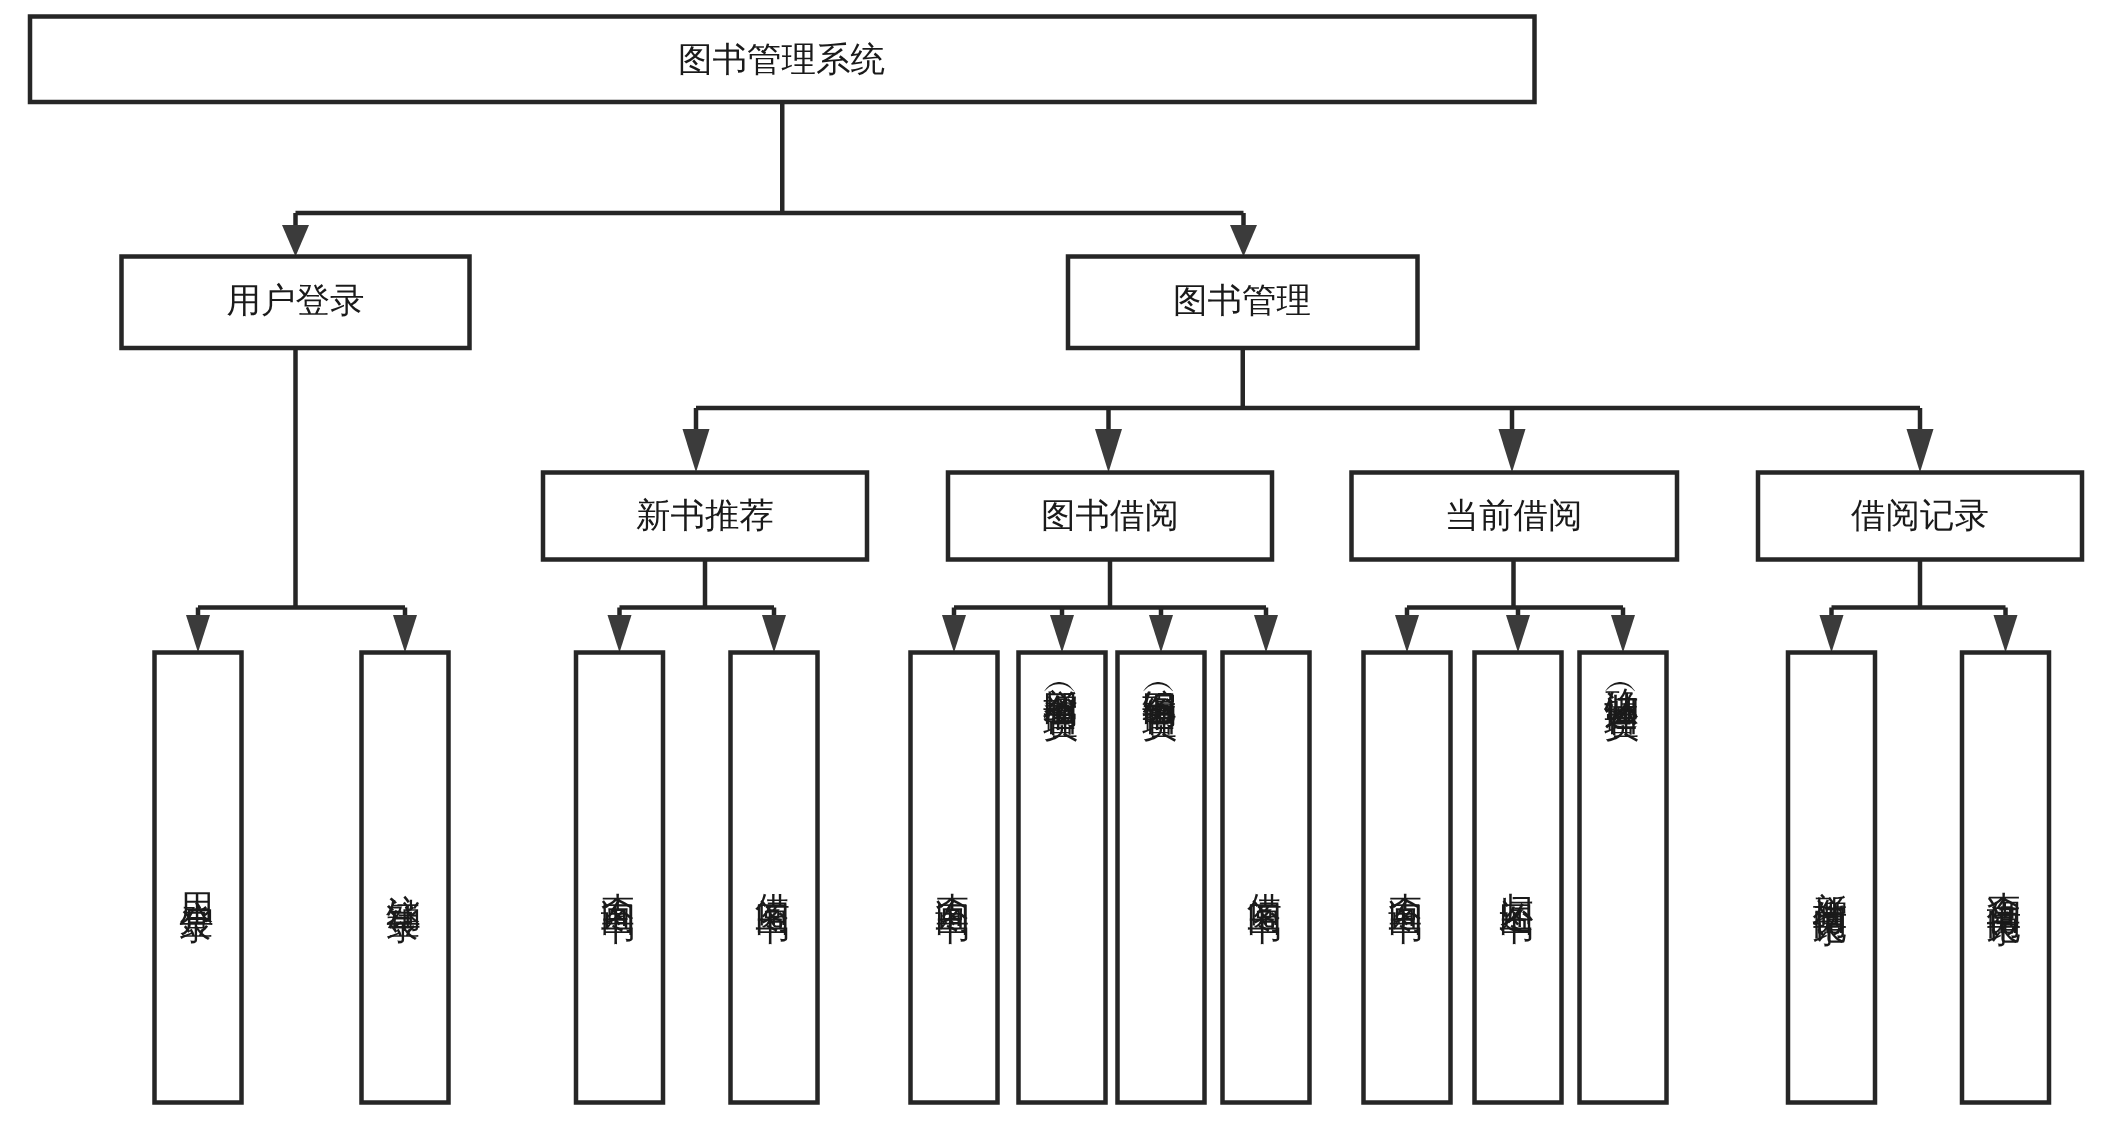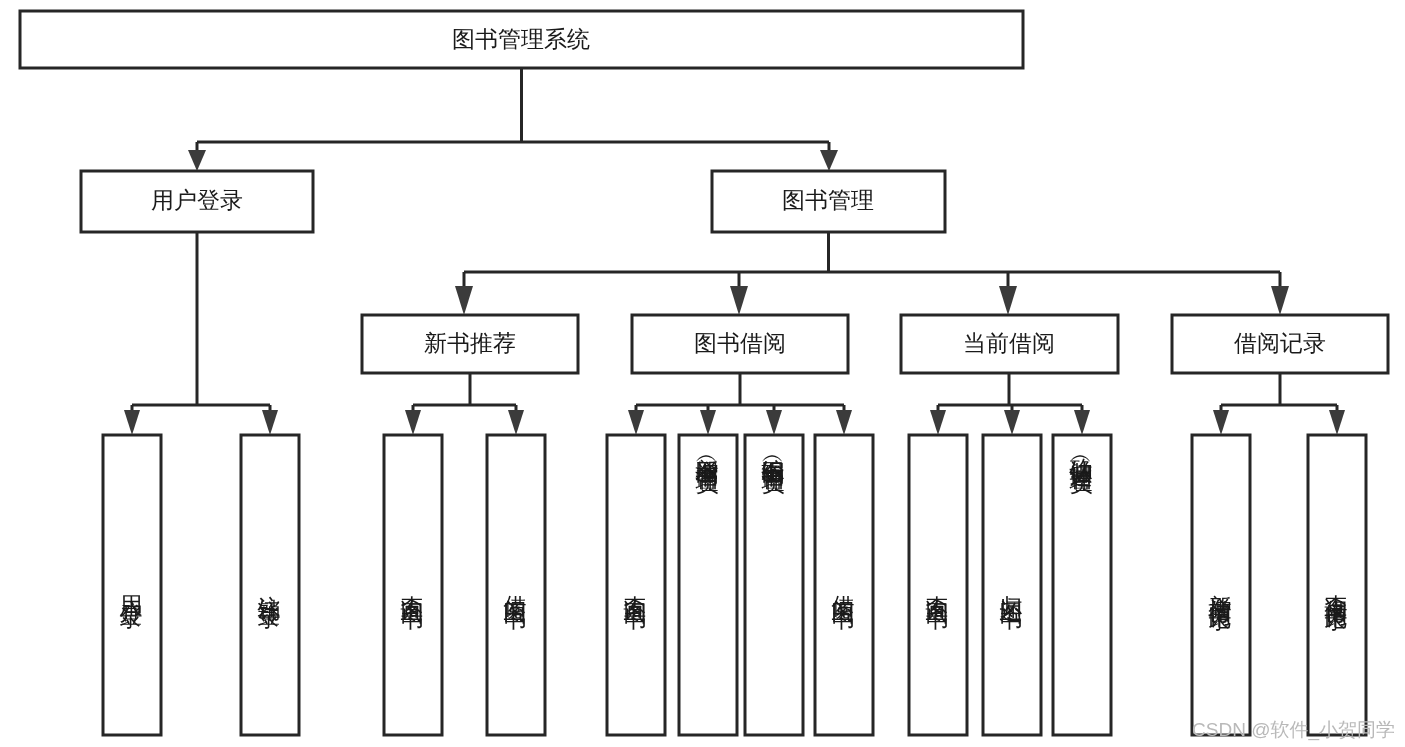--- a/index.html
+++ b/index.html
@@ -243,14 +243,13 @@
       <span class="node-label-v" style="font-size:23px;color:#1a1a1a;writing-mode:vertical-rl;text-orientation:upright;letter-spacing:2px;">确认归还（管理员）</span>
     </div>
     <div class="vlabel" style="position:absolute;left:1192px;top:435px;width:58px;height:300px;display:flex;align-items:center;justify-content:center;">
       <span class="node-label-v" style="font-size:23px;color:#1a1a1a;writing-mode:vertical-rl;text-orientation:upright;letter-spacing:3px;">新增借阅记录</span>
     </div>
     <div class="vlabel" style="position:absolute;left:1308px;top:435px;width:58px;height:300px;display:flex;align-items:center;justify-content:center;">
       <span class="node-label-v" style="font-size:23px;color:#1a1a1a;writing-mode:vertical-rl;text-orientation:upright;letter-spacing:3px;">查询借阅记录</span>
     </div>
   </div>
 
-  <div class="watermark">CSDN @软件_小贺同学</div>
 </div>
 
 </body></html>

